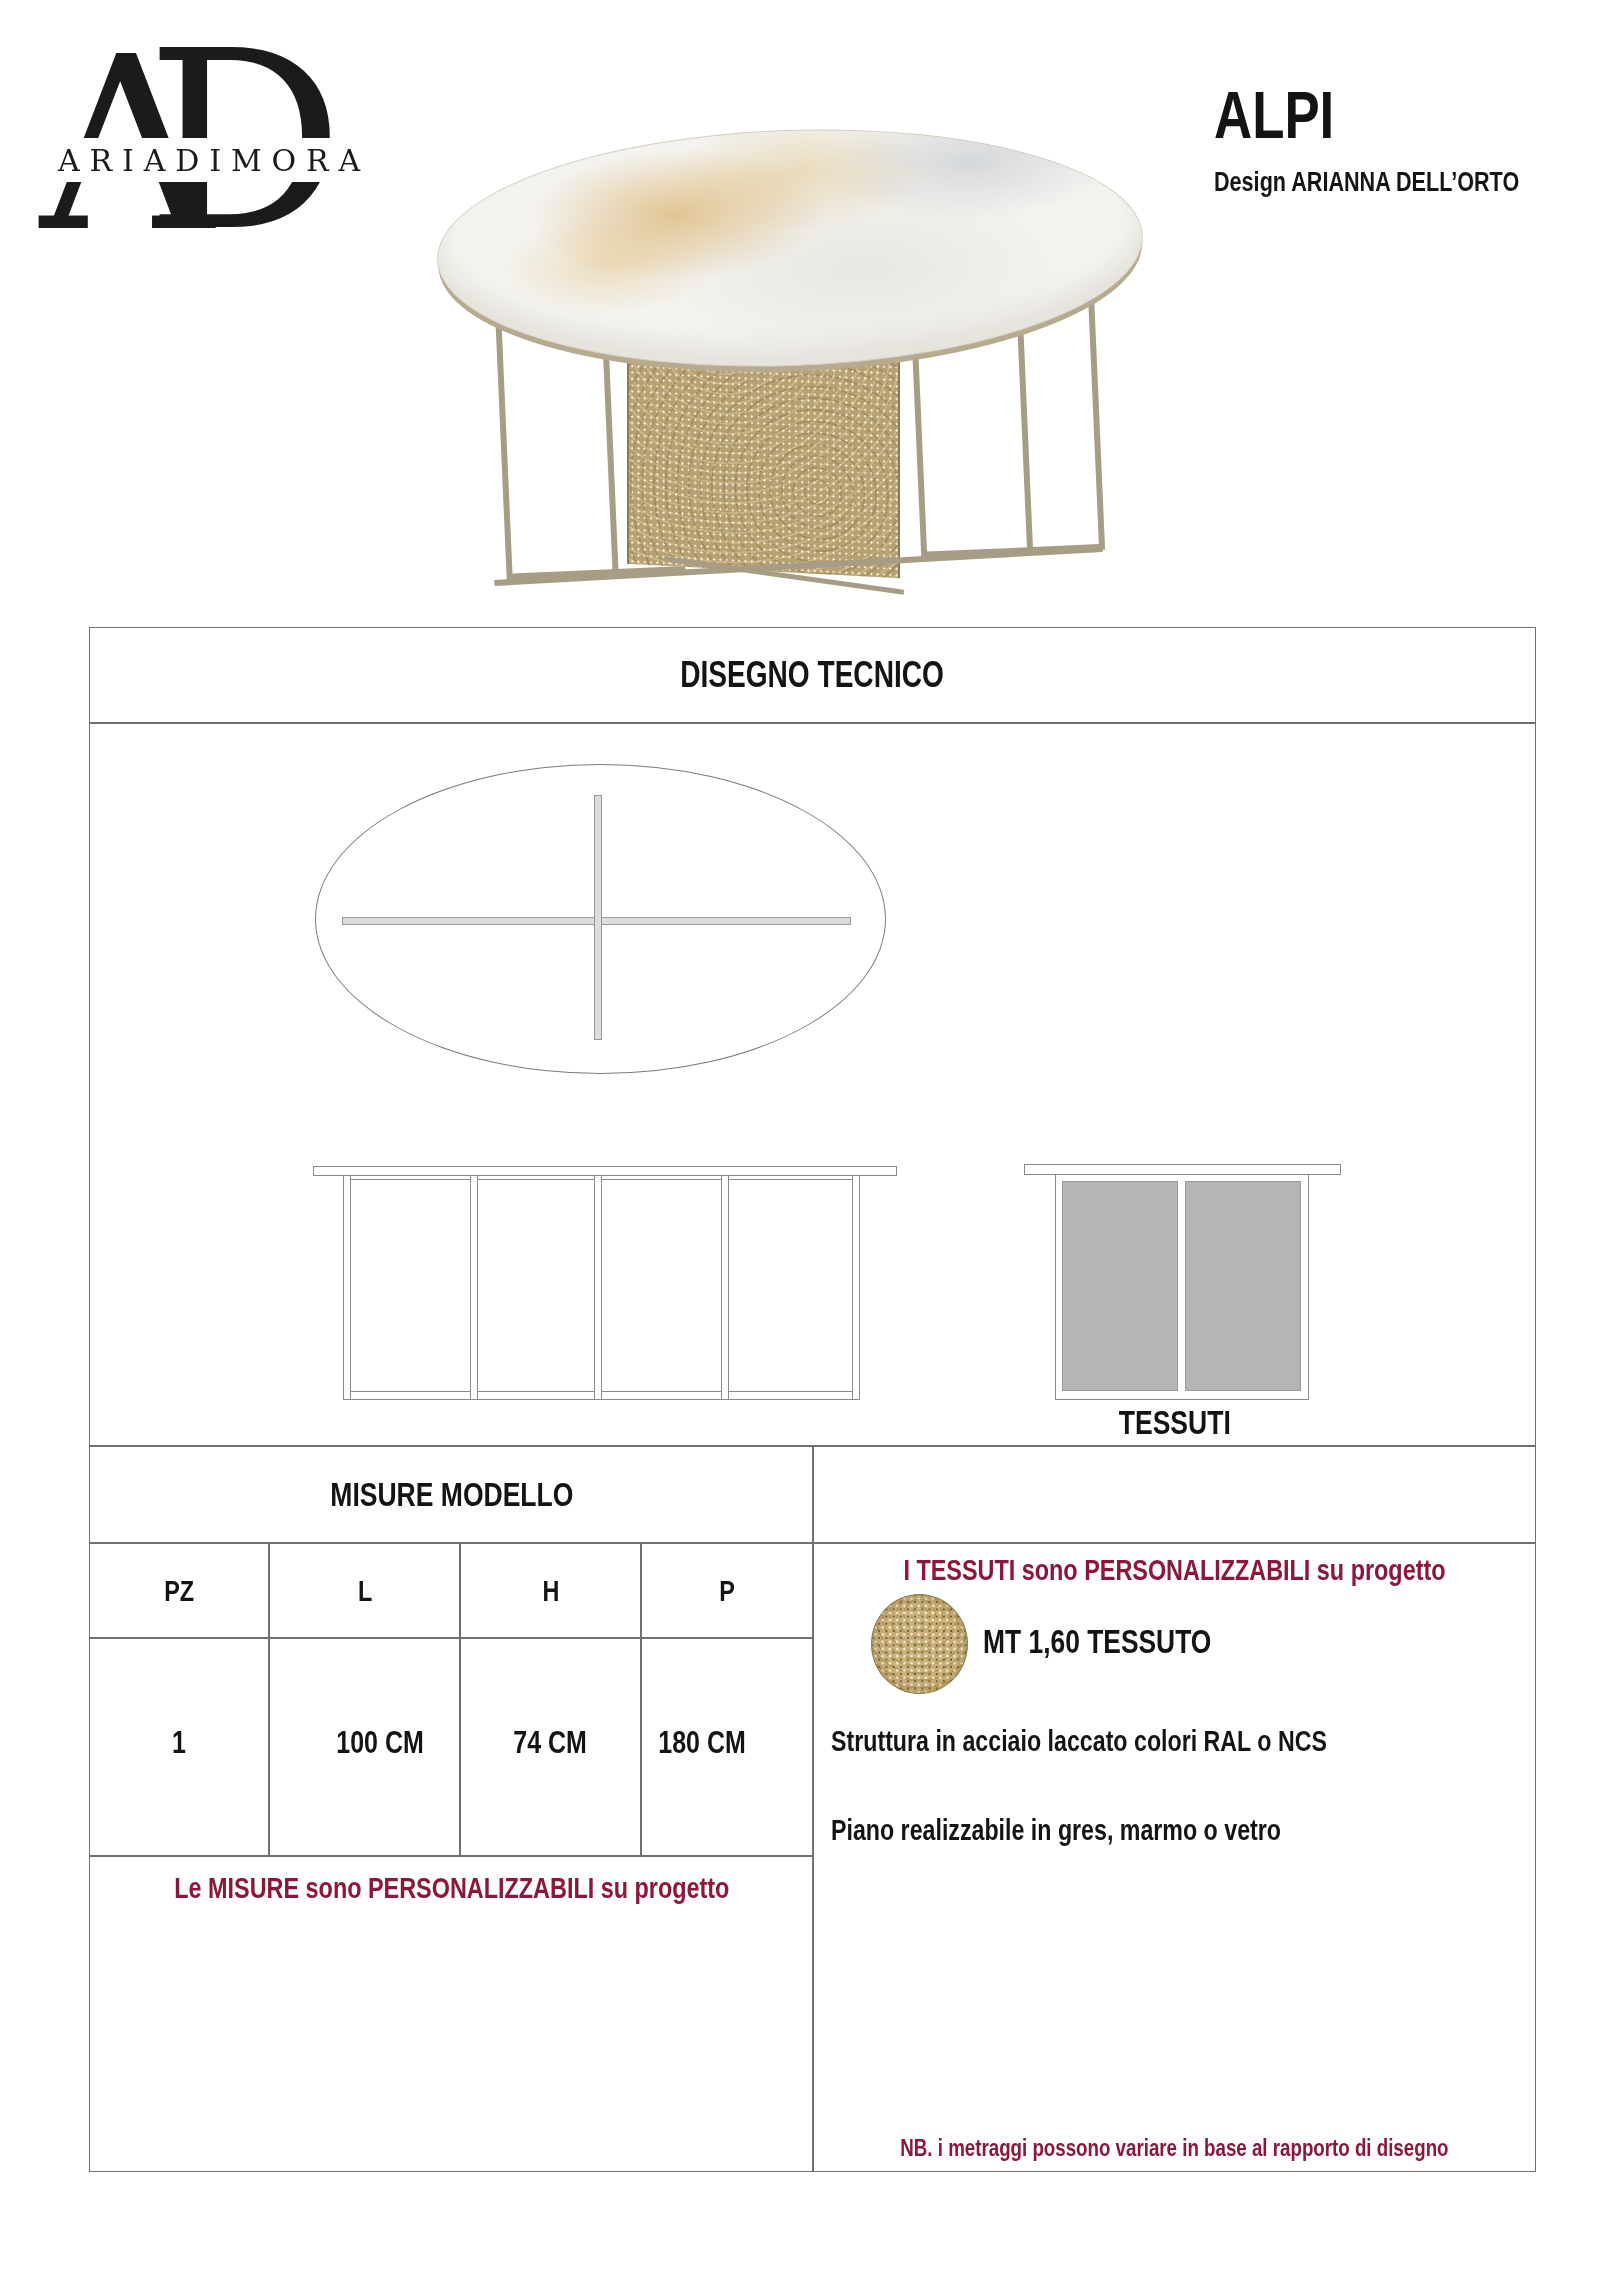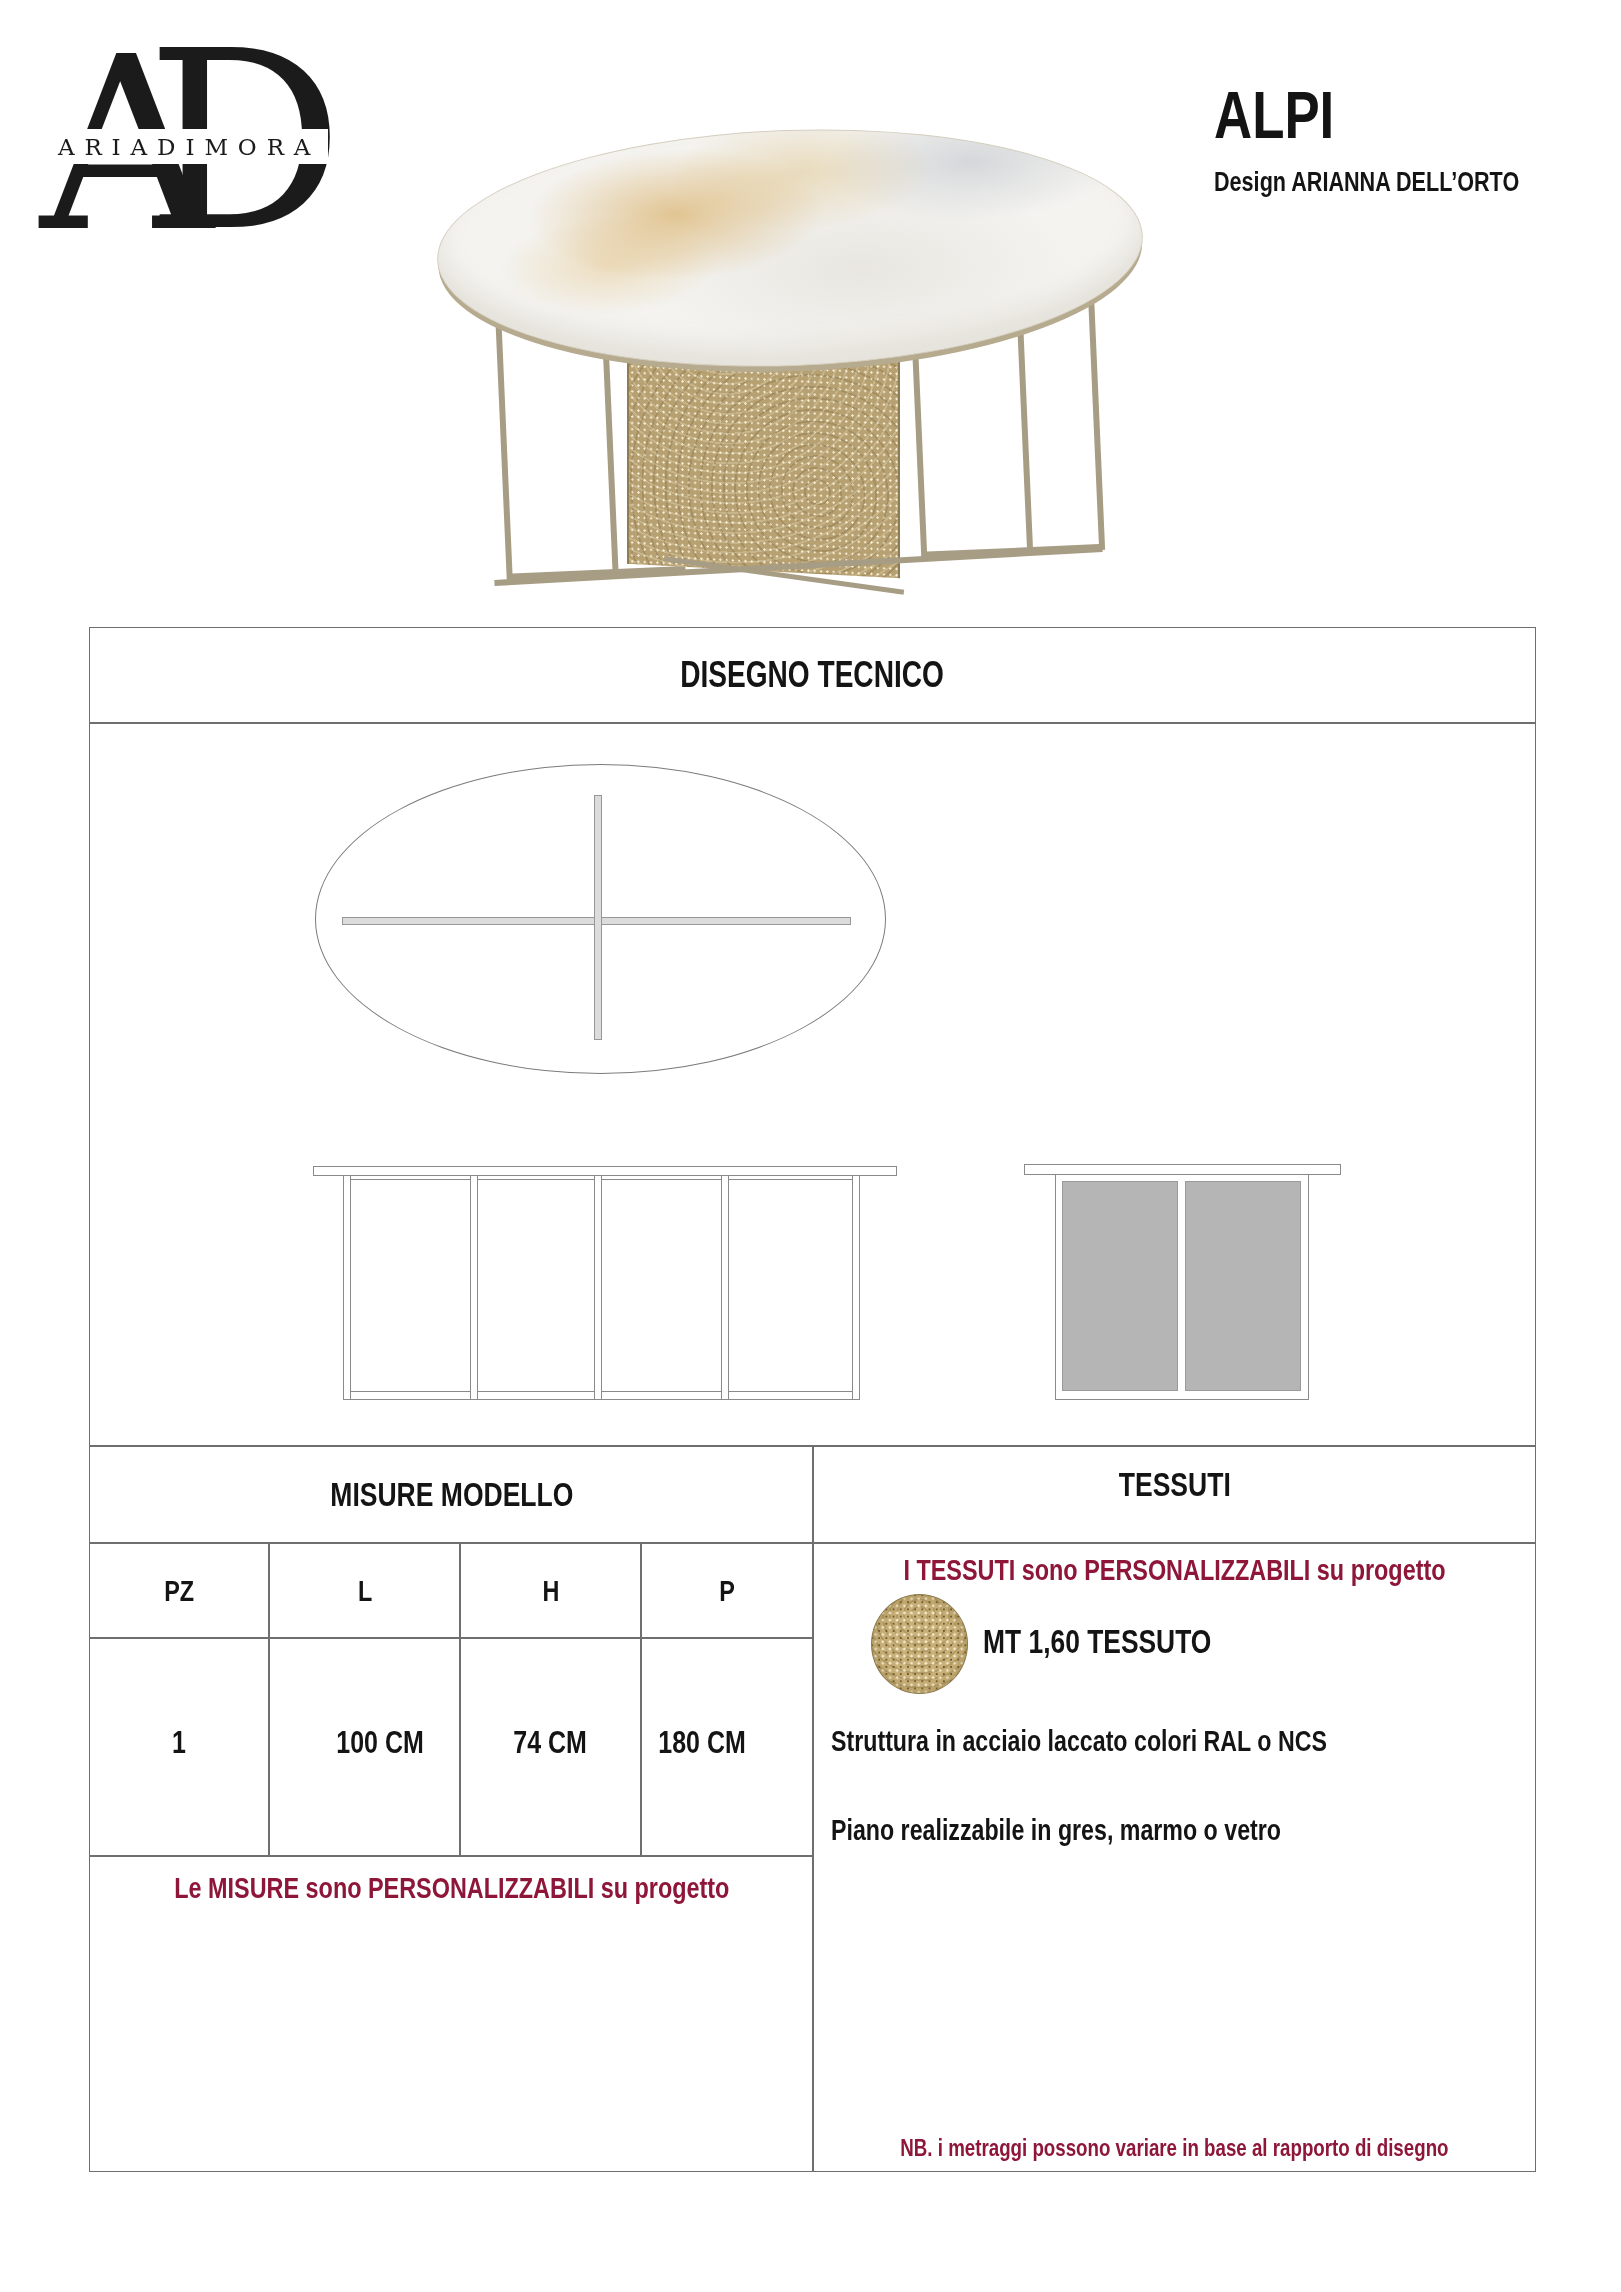--- a/index.html
+++ b/index.html
@@ -47,21 +47,21 @@
     border:0.9px solid #8d7a4e;box-shadow:inset 0 0 12.5px rgba(120,95,40,.45);}
 </style>
 </head>
 <body>
 
 <div class="page">
 
   <div class="abs" style="left:40px;top:16px;width:287px;height:251px;">
     <div class="logo-letter" style="left:0px;top:9px;font-size:240px;">A</div>
     <div class="logo-letter" style="left:106px;top:1.8px;font-size:247px;">D</div>
-    <div class="logo-band" style="left:10.7px;top:113px;font-size:23px;">ARIADIMORA</div>
+    <div class="logo-band" style="left:10.7px;top:122px;font-size:30px;">ARIADIMORA</div>
   </div>
 
   <div class="abs" style="left:394px;top:63px;width:770px;height:537px;">
 
     <div class="legframe" style="left:107px;top:253px;width:179px;height:260px;transform:rotate(-2.5deg);"></div>
     <div class="abs metal" style="left:213px;top:255px;width:6.3px;height:254px;transform:rotate(-2.5deg);"></div>
     <div class="legframe" style="left:521px;top:206px;width:184px;height:285px;transform:rotate(-2.5deg);"></div>
     <div class="abs metal" style="left:627px;top:209px;width:6.3px;height:279px;transform:rotate(-2.5deg);"></div>
 
     <div class="fabricPanel" style="left:233px;top:181px;width:273px;height:327px;transform:skewY(3deg);"></div>
@@ -87,21 +87,21 @@
   <div class="vline" style="left:268px;top:1542px;width:1.8px;height:314px;"></div>
   <div class="vline" style="left:459px;top:1542px;width:1.8px;height:314px;"></div>
   <div class="vline" style="left:640px;top:1542px;width:1.8px;height:314px;"></div>
 
   <div class="cell" style="left:89px;top:627px;width:1447px;height:95px;font-size:36px;">
     <span class="cond">DISEGNO TECNICO</span>
   </div>
   <div class="cell" style="left:89px;top:1446px;width:725px;height:96px;font-size:34px;">
     <span class="cond">MISURE MODELLO</span>
   </div>
-  <div class="cell" style="left:813px;top:1446px;width:723px;height:76px;font-size:34px;">
+  <div class="cell" style="left:813px;top:1384px;width:723px;height:76px;font-size:34px;">
     <span class="cond">TESSUTI</span>
   </div>
 
   <div class="abs">
     <div class="abs" style="left:315px;top:764px;width:571px;height:310px;border:1.8px solid #7c7c7c;border-radius:50%;box-sizing:border-box;"></div>
     <div class="crossbar" style="left:342px;top:917px;width:509px;height:8px;"></div>
     <div class="crossbar" style="left:594px;top:795px;width:8px;height:245px;"></div>
   </div>
 
   <div class="abs">

